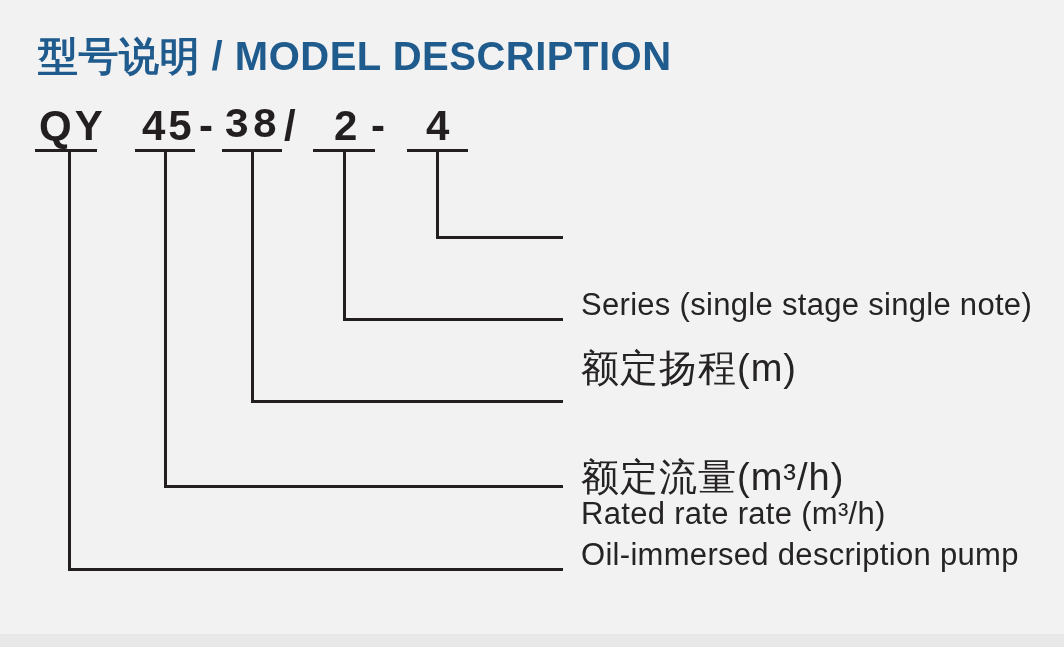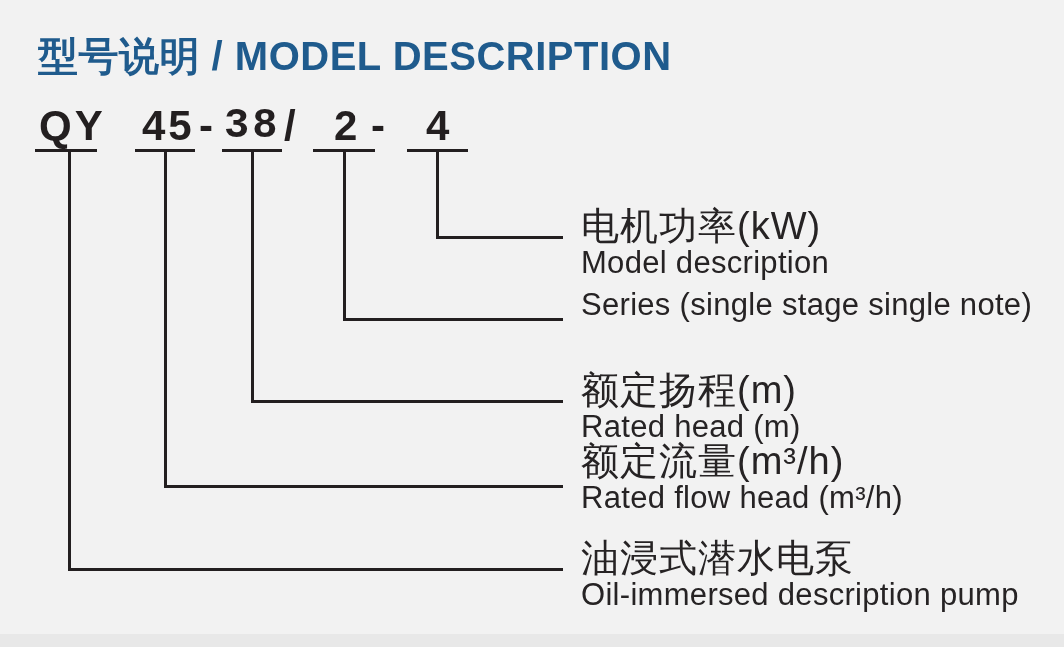--- a/index.html
+++ b/index.html
@@ -65,22 +65,22 @@
   .h-25{left:164px;top:485px;width:399px;}
   .h-38{left:251px;top:400px;width:312px;}
   .h-2 {left:343px;top:318px;width:220px;}
   .h-4 {left:436px;top:236px;width:127px;}
   
   .label{position:absolute;left:581px;white-space:nowrap;color:var(--text);}
   .label .zh{font-size:38px;line-height:40px;letter-spacing:1px;}
   .label .en{font-size:31px;line-height:33px;letter-spacing:0.3px;}
   .l-4 {top:206px;}
   .l-2 {top:288px;}
-  .l-38{top:370px;}
-  .l-25{top:441px;}
+  .l-38{top:348px;}
+  .l-25{top:457px;}
   .l-qy{top:538px;}
 </style>
 </head>
 <body>
 
 <div class="page">
 
   <h1 class="title">型号说明 / MODEL DESCRIPTION</h1>
 
   <span class="seg seg-qy">QY</span>
@@ -103,37 +103,31 @@
   <div class="vline v-38"></div>
   <div class="vline v-2"></div>
   <div class="vline v-4"></div>
 
   <div class="hline h-qy"></div>
   <div class="hline h-25"></div>
   <div class="hline h-38"></div>
   <div class="hline h-2"></div>
   <div class="hline h-4"></div>
 
-  <div class="label l-4">
-    <div class="zh">电机功率(kW)</div>
-    <div class="en">Model description</div>
-  </div>
 
   <div class="label l-2">
     <div class="en">Series (single stage single note)</div>
   </div>
 
   <div class="label l-38">
     <div class="zh">额定扬程(m)</div>
-    <div class="en">Rated head (m)</div>
   </div>
 
   <div class="label l-25">
     <div class="zh">额定流量(m³/h)</div>
-    <div class="en">Rated flow head (m³/h)</div>
+    <div class="en">Rated rate rate (m³/h)</div>
   </div>
 
   <div class="label l-qy">
-    <div class="zh">油浸式潜水电泵</div>
     <div class="en">Oil-immersed description pump</div>
   </div>
 
 </div>
 
 </body></html>

